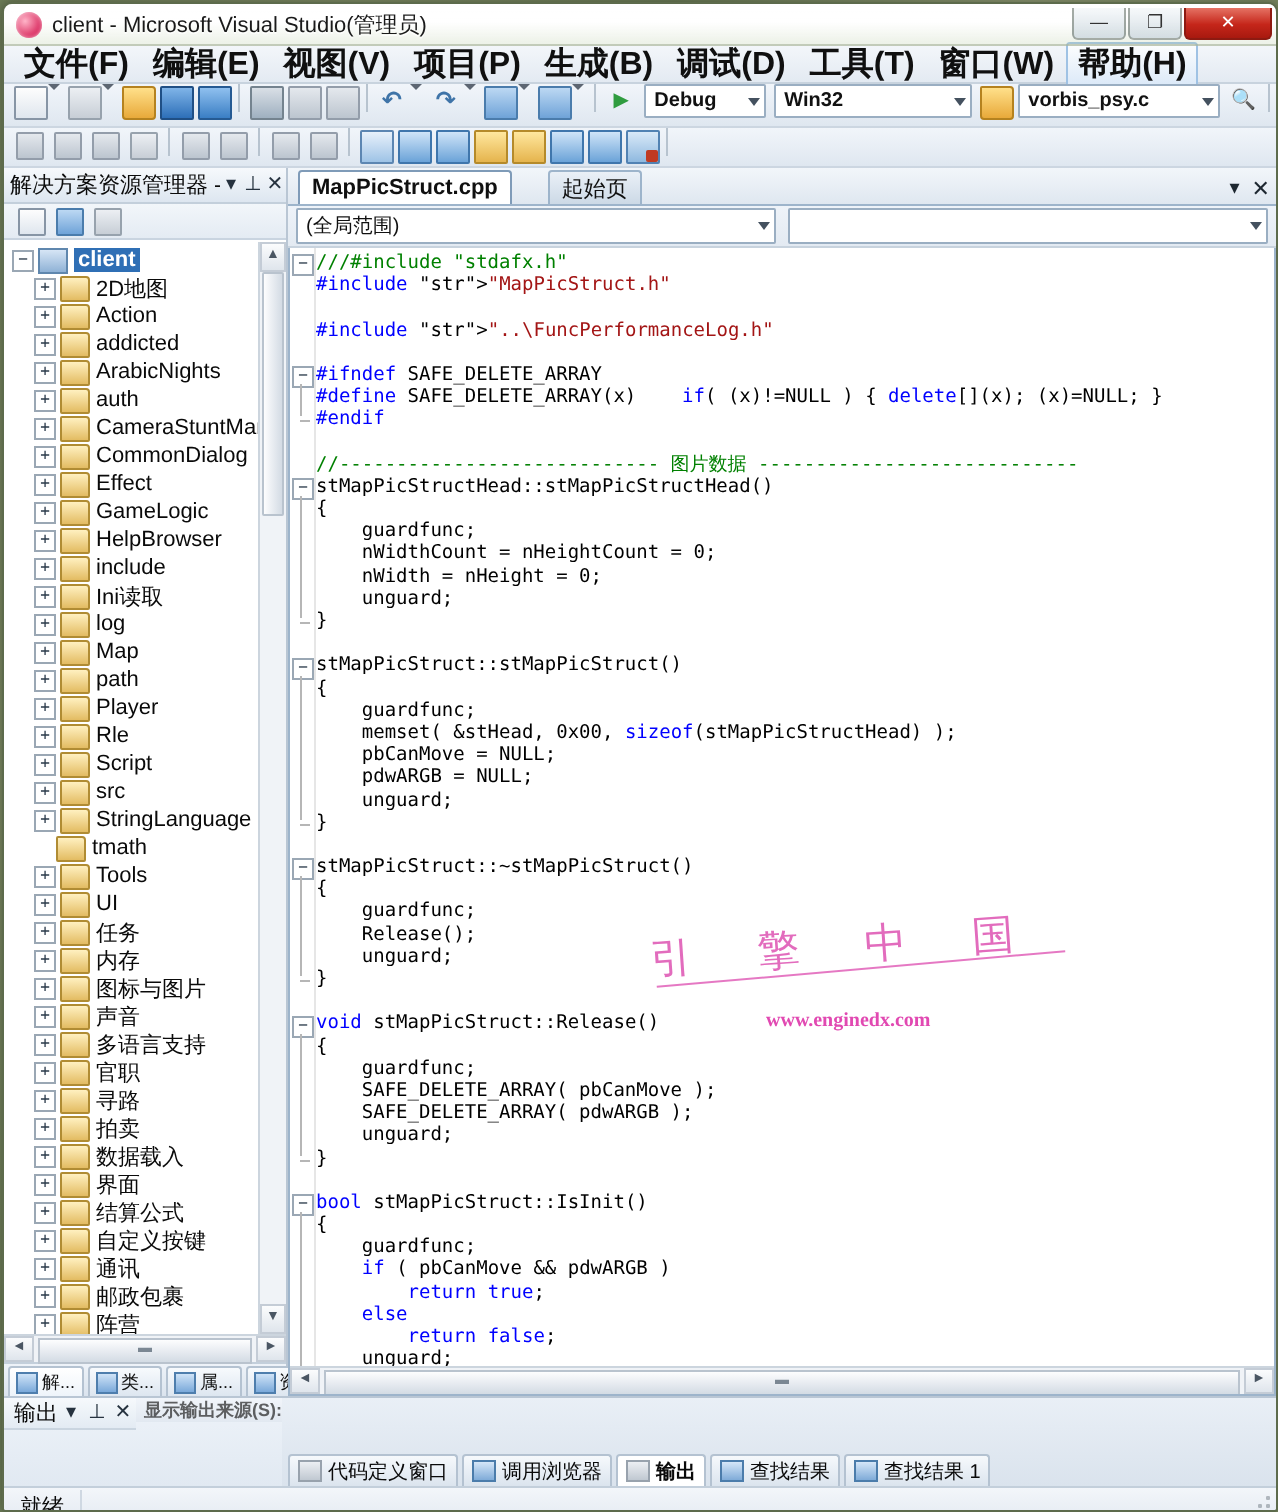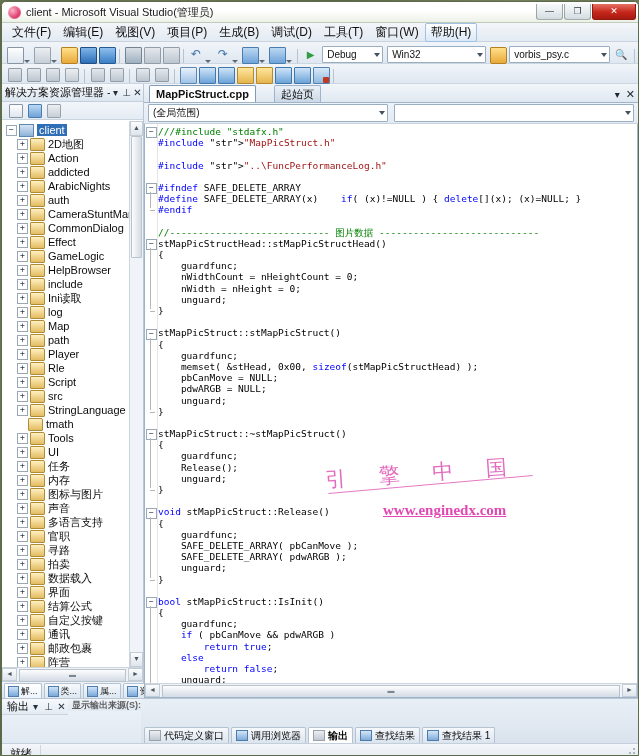--- a/index.html
+++ b/index.html
@@ -48,31 +48,32 @@
     background:linear-gradient(180deg,#e57264,#c5261a 55%,#a8190f);
     color:#fff;border-color:#8d1a11;font-weight:bold;
   }
   
   .menubar{
     height:18px;background:linear-gradient(180deg,#f3f6fa,#e3eaf2);
     border-bottom:1px solid #c8d3de;
     display:flex;align-items:center;padding-left:4px;
   }
   .menubar .mi{
-    padding:1px 6px;color:#101010;font-size:12px;white-space:nowrap;cursor:default;
+    padding:1px 6px;color:#101010;font-size:16px;white-space:nowrap;cursor:default;font-weight:bold;
   }
   .menubar .mi.hl{
     background:linear-gradient(180deg,#fdfefe,#dbe9f8);
     border:1px solid #9fc2e4;padding:0px 5px;border-radius:2px;
   }
   
   .toolbar{
     height:21px;background:linear-gradient(180deg,#f1f5fa,#dfe7f0);
-    border-bottom:1px solid #ccd6e1;display:flex;align-items:flex-end;
+    border-bottom:1px solid #ccd6e1;display:flex;align-items:flex-start;
     padding-left:3px;
+    font-weight:bold;
   }
   .toolbar.row2{height:19px;}
   .tbtn{width:17px;height:17px;margin:0 1px;position:relative;border-radius:2px;}
   .tsep{width:1px;height:14px;background:#b7c3cf;margin:0 3px;}
   .caret{
     width:0;height:0;border-left:3px solid transparent;border-right:3px solid transparent;
     border-top:3px solid #5d6672;margin:0 2px 0 0;
   }
   .combo{
     height:15px;border:1px solid #9aaec2;background:#fff;
@@ -143,21 +144,21 @@
     width:13px;height:11px;margin-right:3px;flex:0 0 auto;
     background:linear-gradient(180deg,#fff0c0,#e3bc62);
     border:1px solid #b08c33;border-radius:1px 2px 1px 1px;
   }
   .tnode .pic{
     width:13px;height:11px;margin-right:3px;flex:0 0 auto;
     background:linear-gradient(180deg,#d6e5f5,#8fb2d6);border:1px solid #5f87ae;
   }
   .tnode .lbl{font-size:11px;color:#0a0a0a;overflow:hidden;}
   .tnode.root{padding-left:2px;}
-  .tnode.root .lbl{background:#2f6fb5;color:#fff;padding:0 2px;font-weight:normal;}
+  .tnode.root .lbl{background:#2f6fb5;color:#fff;padding:0 2px;font-weight:bold;}
   .tnode.child{padding-left:13px;}
   .vscroll{
     position:absolute;right:0;top:0;width:13px;bottom:0;
     background:#f0f3f7;border-left:1px solid #ccd5de;
   }
   .vscroll .arr{
     height:13px;background:linear-gradient(180deg,#fbfcfd,#dfe5ec);
     border:1px solid #c4ccd6;font-size:7px;text-align:center;line-height:11px;color:#4a5663;
   }
   .vscroll .arr.bot{position:absolute;bottom:0;left:0;right:0;}
@@ -254,22 +255,22 @@
   .wm-cn{
     left:180px;top:344px;font-size:21px;color:#e060b8;
     font-family:"DejaVu Sans",sans-serif;letter-spacing:13px;
     transform:rotate(-4deg);opacity:.92;white-space:nowrap;
   }
   .wm-line{
     left:183px;top:360px;width:205px;height:1px;background:#e060b8;
     transform:rotate(-5deg);opacity:.85;
   }
   .wm-url{
-    left:238px;top:381px;font-size:15px;color:#e040ae;font-weight:bold;
-    font-family:"Liberation Serif","DejaVu Serif",serif;opacity:.95;white-space:nowrap;text-decoration:underline;
+    left:238px;top:381px;font-size:10px;color:#e040ae;font-weight:bold;
+    font-family:"Liberation Serif","DejaVu Serif",serif;opacity:.95;white-space:nowrap;
   }
   
   .outpanel{
     height:44px;background:linear-gradient(180deg,#eef3f9,#e1e9f2);
     border-top:1px solid #b9c6d4;display:flex;flex-direction:row;justify-content:center;
   }
   .out-hdr{
     height:15px;display:flex;align-items:center;padding-left:5px;
     background:linear-gradient(180deg,#f6f9fc,#e3ebf3);border-bottom:1px solid #cad5e0;
   }

